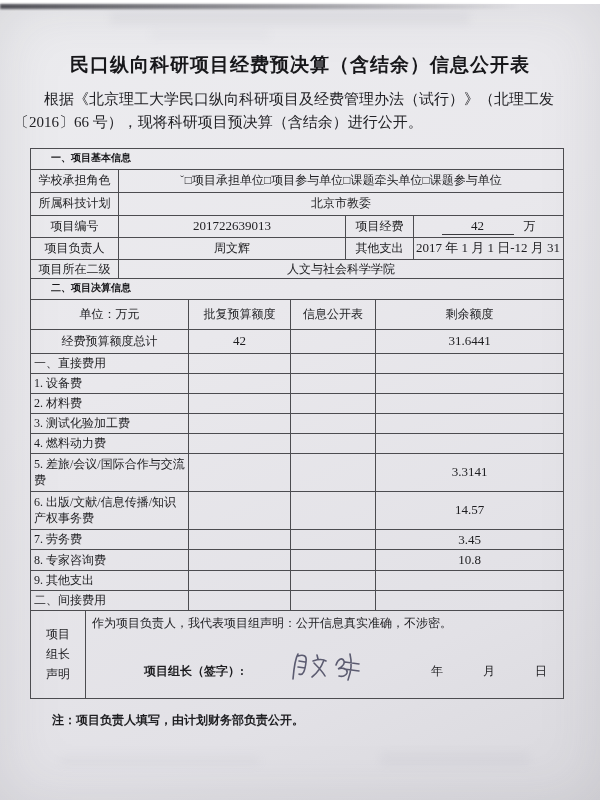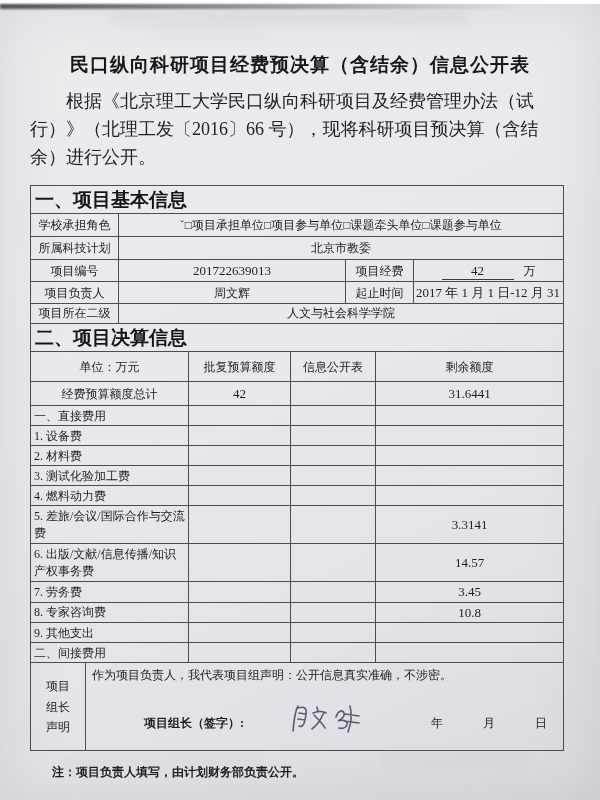--- a/index.html
+++ b/index.html
@@ -18,32 +18,32 @@
   .g1{top:8px;left:110px;width:360px;height:12px;}
   .g2{top:26px;left:150px;width:120px;height:9px;opacity:.06;}
   .g3{top:752px;left:60px;width:200px;height:10px;opacity:.07;}
   .g4{top:748px;left:380px;width:150px;height:14px;opacity:.08;}
   .title{
     margin:4px;padding:48px 20px 0 20px;text-align:center;
     font-family:"Liberation Sans","DejaVu Sans",sans-serif;
     font-size:19px;font-weight:bold;color:#17171a;letter-spacing:1px;
   }
   .intro{
-    margin:10px 26px 0 30px;text-indent:2em;line-height:1.55;
-    font-size:18px;color:#222226;
+    margin:10px 26px 0 14px;text-indent:2em;line-height:1.55;
+    font-size:15px;color:#222226;
   }
   table{border-collapse:collapse;table-layout:fixed;margin-left:30px;width:533px;}
   td{
     border:1px solid #4c4c50;font-size:12px;color:#1d1d20;
     padding:1px 3px;overflow:hidden;line-height:1.35;
   }
   .t2,.t3{margin-top:-1px;}
   .sec-hdr{
-    font-family:Liberation Sans, sans-serif;
-    font-weight:bold;font-size:19px;height:18px;padding-left:4px;color:#151518;
+    font-family:Liberation Mono, monospace;
+    font-weight:bold;font-size:10px;height:18px;padding-left:20px;color:#151518;
   }
   .lbl{text-align:center;}
   .ctr{text-align:center;}
   .num{text-align:center;font-family:"Liberation Serif","DejaVu Serif",serif;font-size:13px;}
   .check-mark{font-size:11px;vertical-align:top;margin-right:1px;}
   .funds-underline{display:inline-block;min-width:72px;text-align:center;border-bottom:1px solid #3a3a3e;padding-bottom:0;}
   .funds-unit{margin-left:10px;}
   .decl-label div{text-align:center;line-height:1.7;}
   .decl-cell{vertical-align:top;padding:4px 6px;}
   .sign-row{display:flex;align-items:flex-end;margin-top:16px;}
@@ -90,21 +90,21 @@
       <td class="lbl">项目编号</td>
       <td class="ctr num">201722639013</td>
       <td class="lbl">项目经费</td>
       <td class="ctr">
         <span class="funds-underline num">42</span><span class="funds-unit">万</span>
       </td>
     </tr>
     <tr style="height:22px">
       <td class="lbl">项目负责人</td>
       <td class="ctr">周文辉</td>
-      <td class="lbl">起止时间</td>
+      <td class="lbl">其他支出</td>
       <td class="num" style="text-align:left;padding-left:2px;white-space:nowrap;">2017 年 1 月 1 日-12 月 31</td>
     </tr>
     <tr style="height:19px">
       <td class="lbl" style="padding:0">项目所在二级</td>
       <td colspan="3" class="ctr">人文与社会科学学院</td>
     </tr>
   </tbody>
     </table>
 
   <table class="t2">

